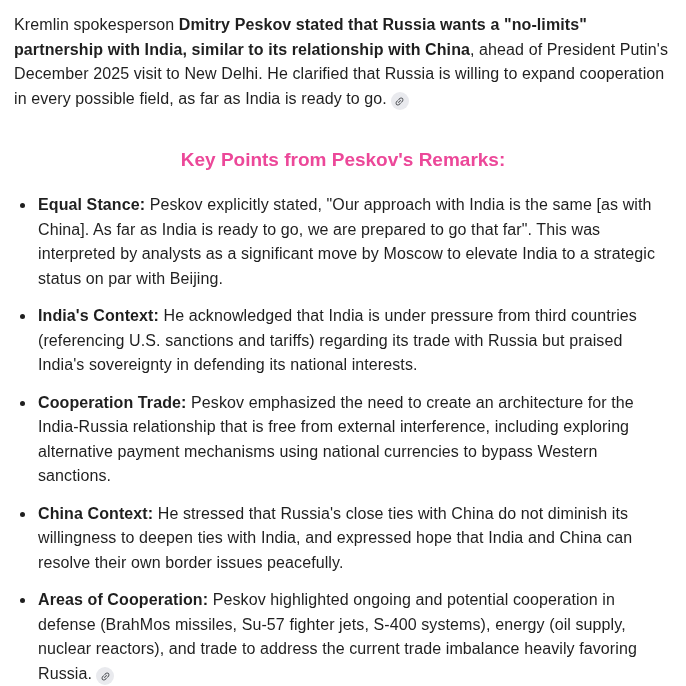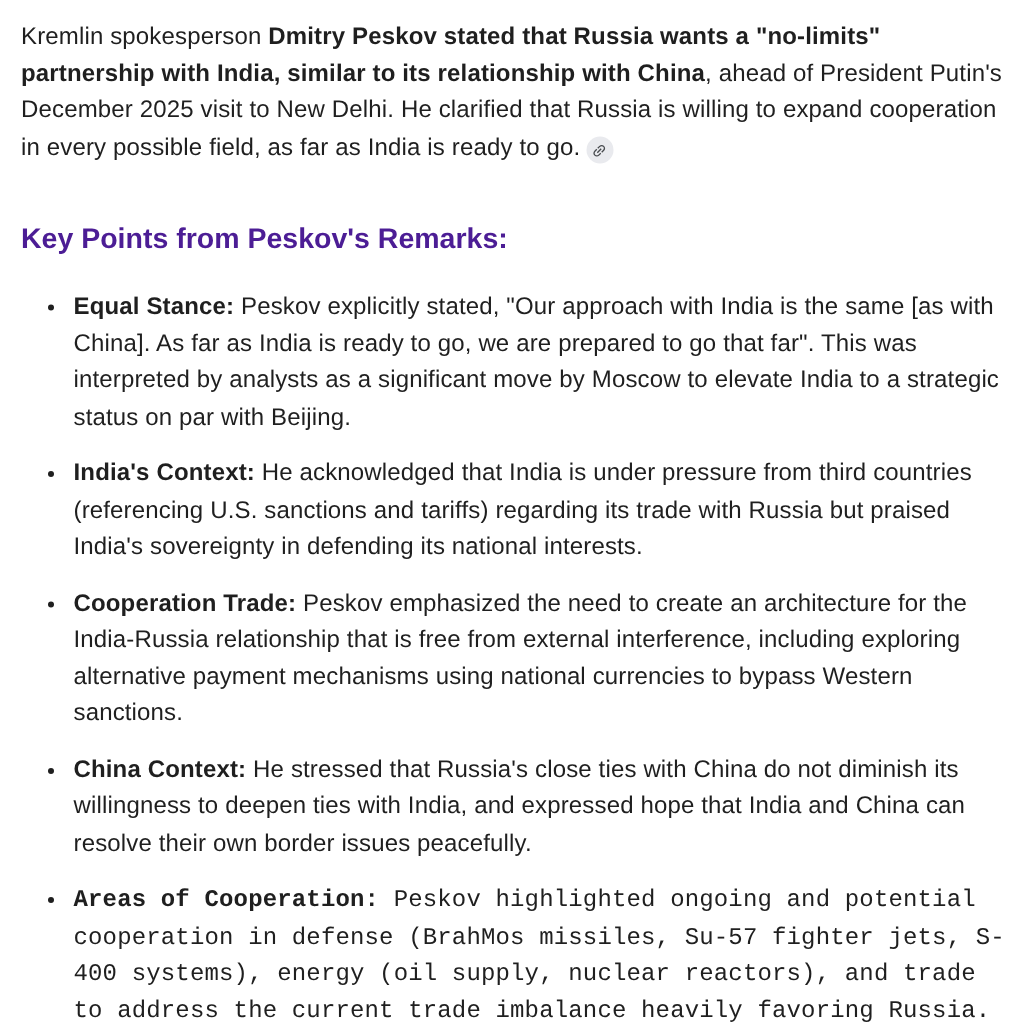--- a/index.html
+++ b/index.html
@@ -25,36 +25,36 @@
     line-height: 24.5px;
     letter-spacing: 0.1px;
   }
   .intro b, .section-heading, .point-label {
     font-weight: 700;
   }
   .section-heading {
     margin: 36px 0 0 0;
     font-size: 19px;
     line-height: 26px;
-    color: #4c1d95;
+    color: #ec4899;
+    text-align: center;
   }
   ul.key-points {
     margin: 20px 0 0 0;
     padding: 0 0 0 22px;
     font-size: 16px;
     line-height: 24.5px;
     letter-spacing: 0.1px;
   }
   ul.key-points li {
-    margin: 0 0 13px 11px;
+    margin: 0 0 13px 0;
     padding-left: 2px;
   }
   ul.key-points li:last-child {
     margin-bottom: 0;
-    font-family: Liberation Mono, monospace;
   }
   .citation-chip {
     display: inline-flex;
     align-items: center;
     justify-content: center;
     width: 18px;
     height: 18px;
     border-radius: 50%;
     background: #e9eaee;
     vertical-align: -3px;

